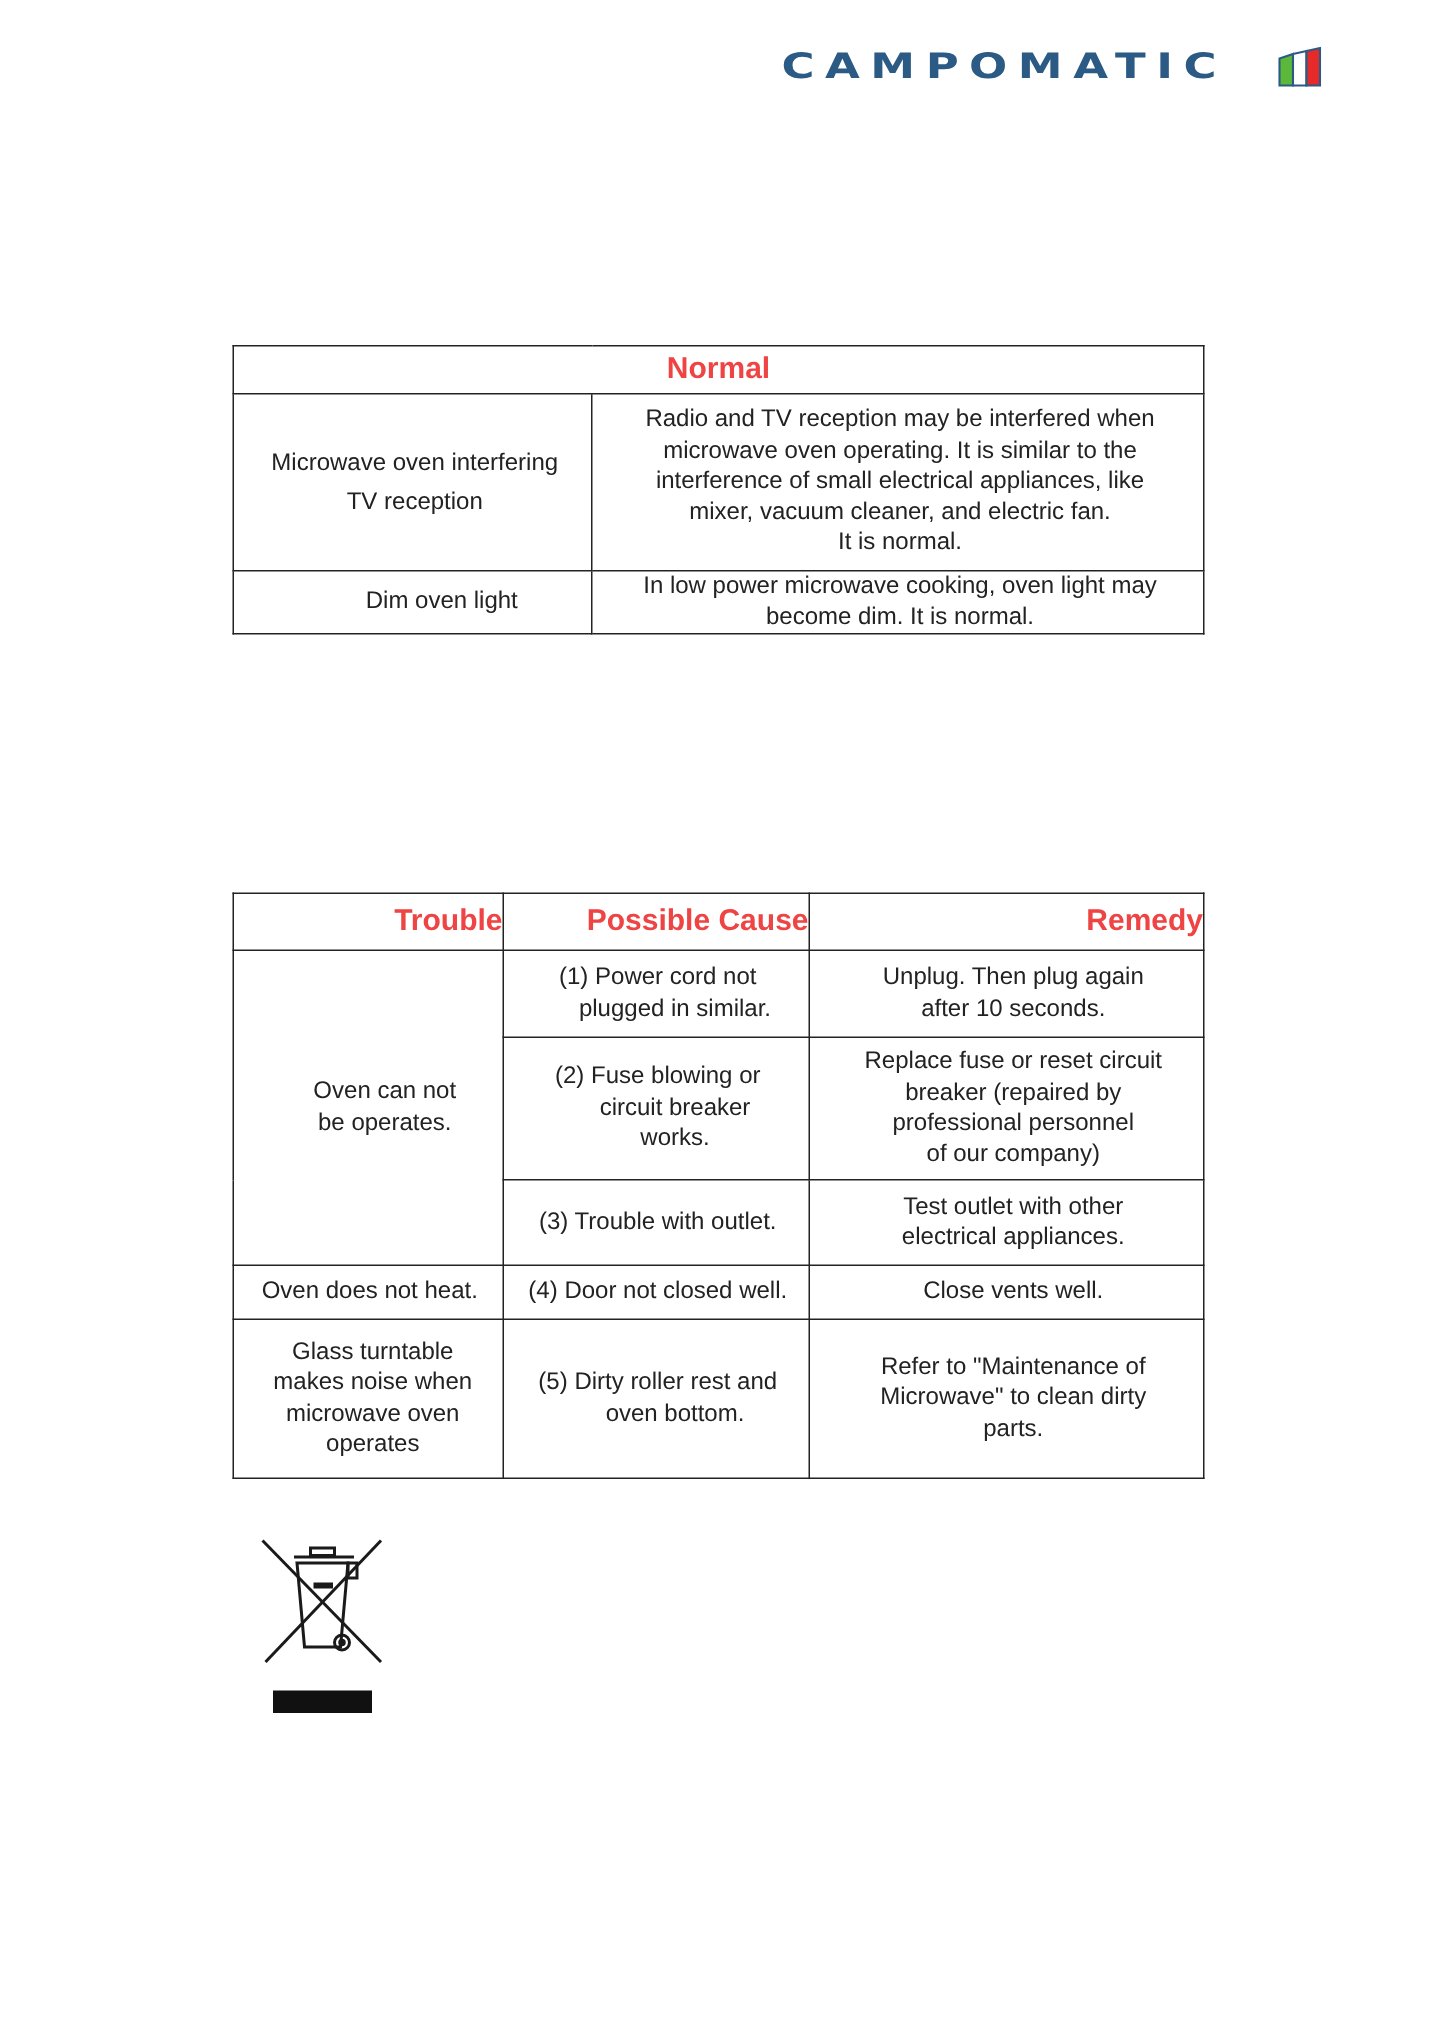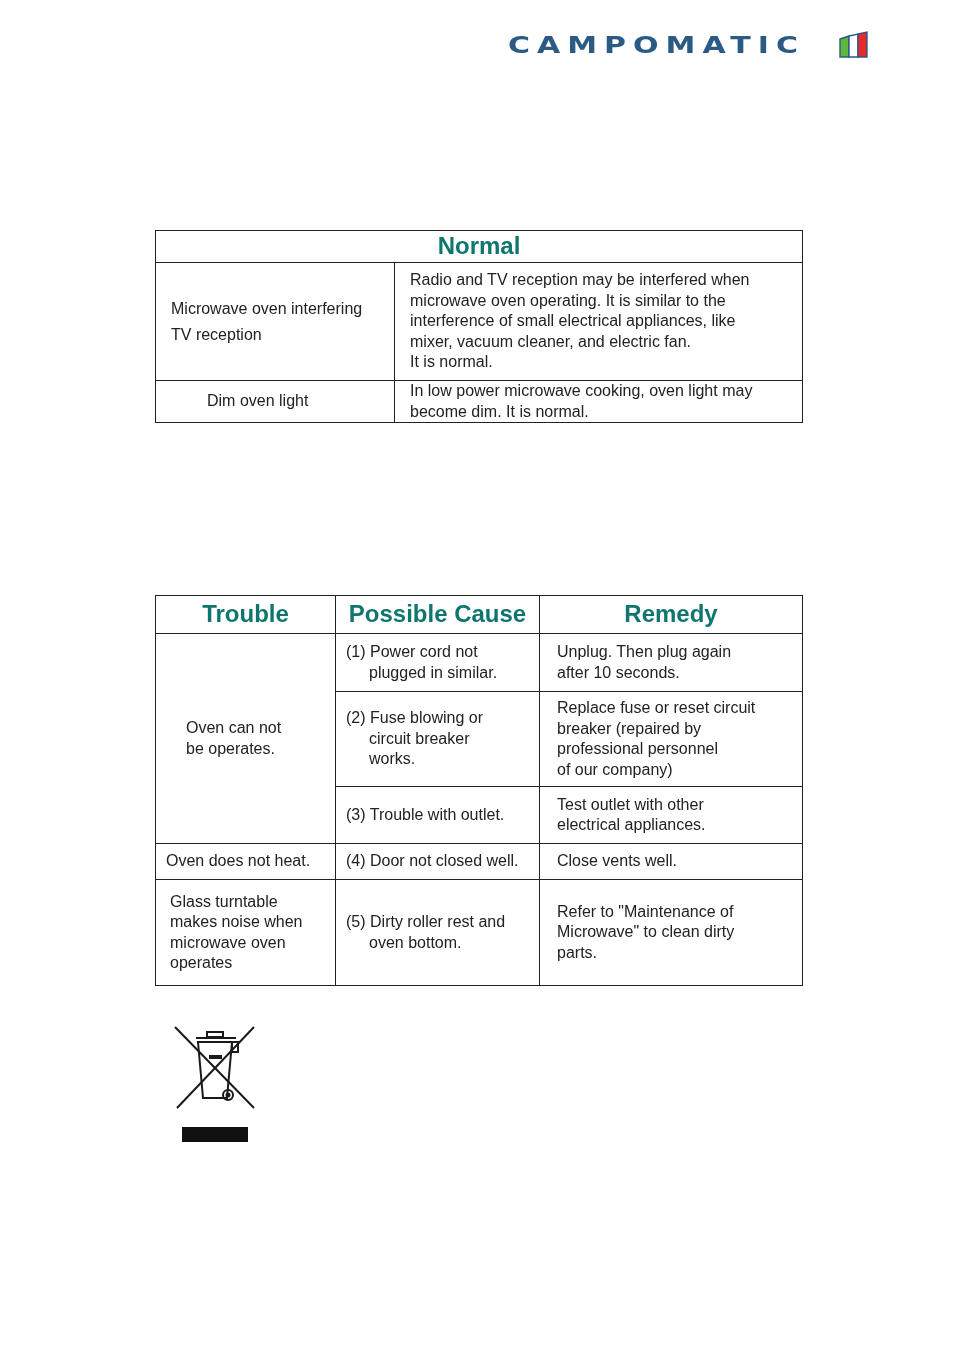--- a/index.html
+++ b/index.html
@@ -1,35 +1,35 @@
 <!DOCTYPE html>
 <html><head>
   <meta charset="utf-8">
   <style>
     * { margin: 0; padding: 0; box-sizing: border-box; }
     html, body { width: 954px; height: 1350px; background: #ffffff; }
     body { position: relative; font-family: "Liberation Sans", sans-serif; color: #1a1a1a; overflow: hidden; }
 
-    .logo { position: absolute; left: 508px; top: 30px; height: 30px; display: flex; align-items: flex-end; }
+    .logo { position: absolute; left: 521px; top: 30px; height: 30px; display: flex; align-items: flex-end; }
     .logo-text { font-family: "DejaVu Sans", sans-serif; font-size: 30px; font-weight: bold; letter-spacing: 7px; color: #2b5a85; transform: scaleY(0.78); transform-origin: center; line-height: 30px; }
     .logo-flag { position: absolute; left: 331px; top: 1px; width: 30px; height: 27px; }
 
     .tbl { position: absolute; border-collapse: collapse; table-layout: fixed; }
     .tbl td, .tbl th { border: 1.6px solid #222; font-size: 16px; line-height: 20.5px; vertical-align: middle; font-weight: normal; color: #222; }
-    .tbl th { font-weight: bold; font-size: 24px; color: #0f766e; }
+    .tbl th { font-weight: bold; font-size: 20px; color: #ef4444; }
 
     #normal-table { left: 155px; top: 230px; width: 647px; }
     #normal-table th { height: 32px; text-align: center; }
     #normal-table td { padding: 0 12px 0 15px; }
 
     #trouble-table { left: 155px; top: 595px; width: 647px; }
-    #trouble-table th { height: 38px; text-align: center; }
+    #trouble-table th { height: 38px; text-align: right; }
     #trouble-table td { padding: 0 8px 0 10px; }
 
-    .cell-text { white-space: pre-line; display: block; }
+    .cell-text { white-space: pre-line; display: block; text-align: center; }
     .indent { display: block; padding-left: 23px; }
 
     .weee { position: absolute; left: 172px; top: 1024px; width: 86px; height: 120px; }
   </style>
 </head>
 <body>
 
 <div class="logo">
   <span class="logo-text">CAMPOMATIC</span>
   <svg class="logo-flag" viewBox="0 0 30 27">

